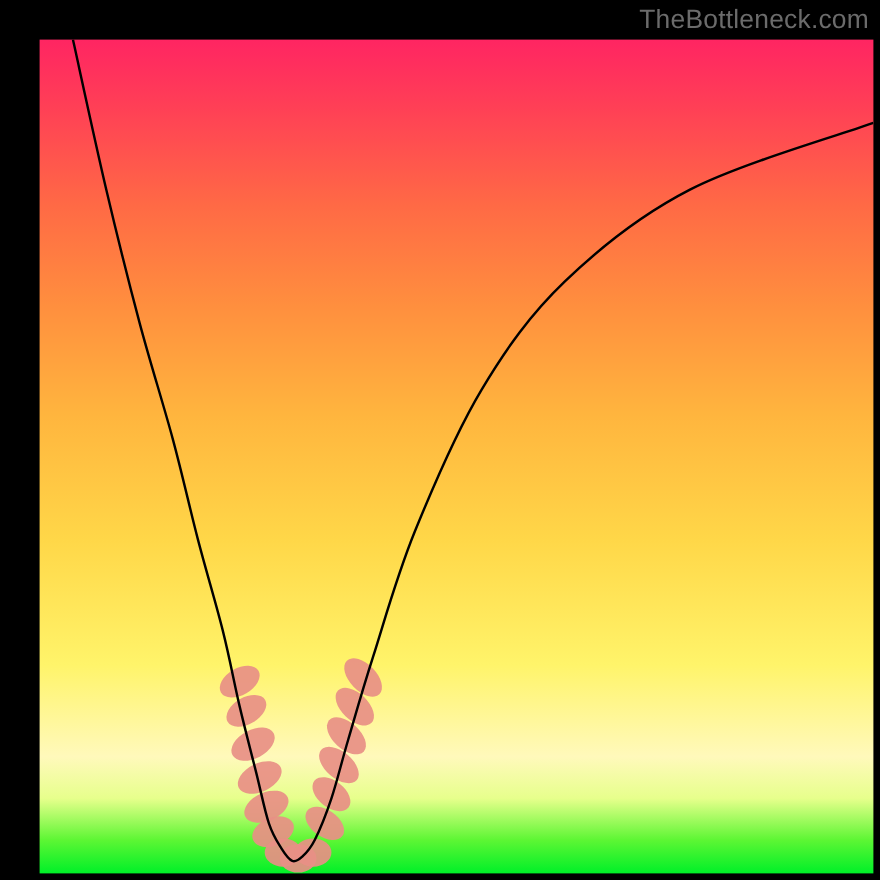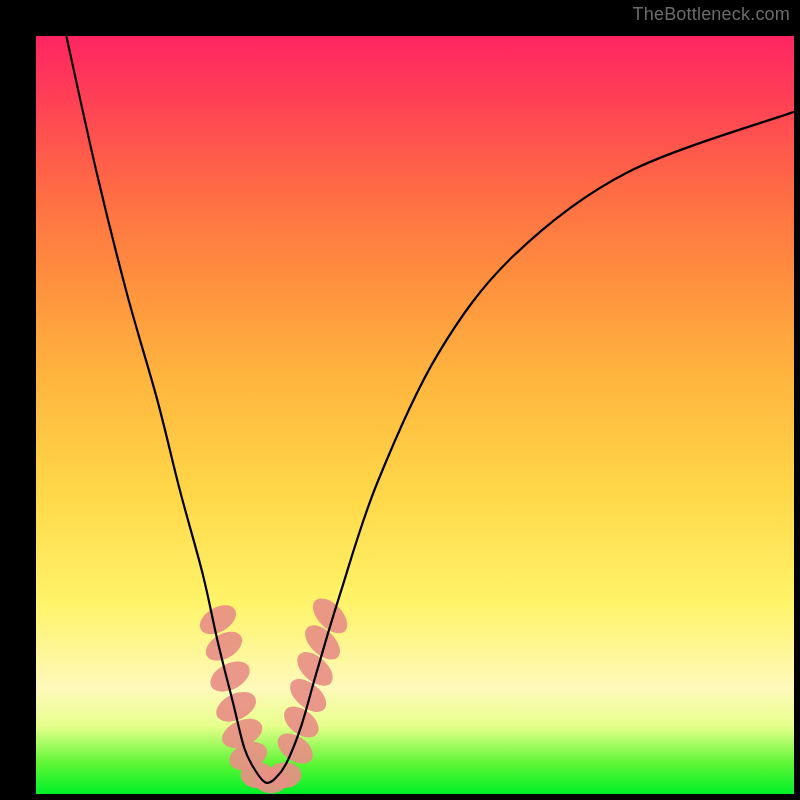--- a/index.html
+++ b/index.html
@@ -45,21 +45,21 @@
     top: 0;
     width: 758px;
     height: 758px;
     pointer-events: none;
   }
   .watermark {
     position: absolute;
     top: 4px;
     right: 10px;
     color: #6b6b6b;
-    font-size: 18px;
+    font-size: 24px;
     letter-spacing: 0.2px;
     font-weight: 400;
     user-select: none;
   }
 </style>
 </head>
 <body>
 
 <div class="frame">
   <div class="plot-area">

